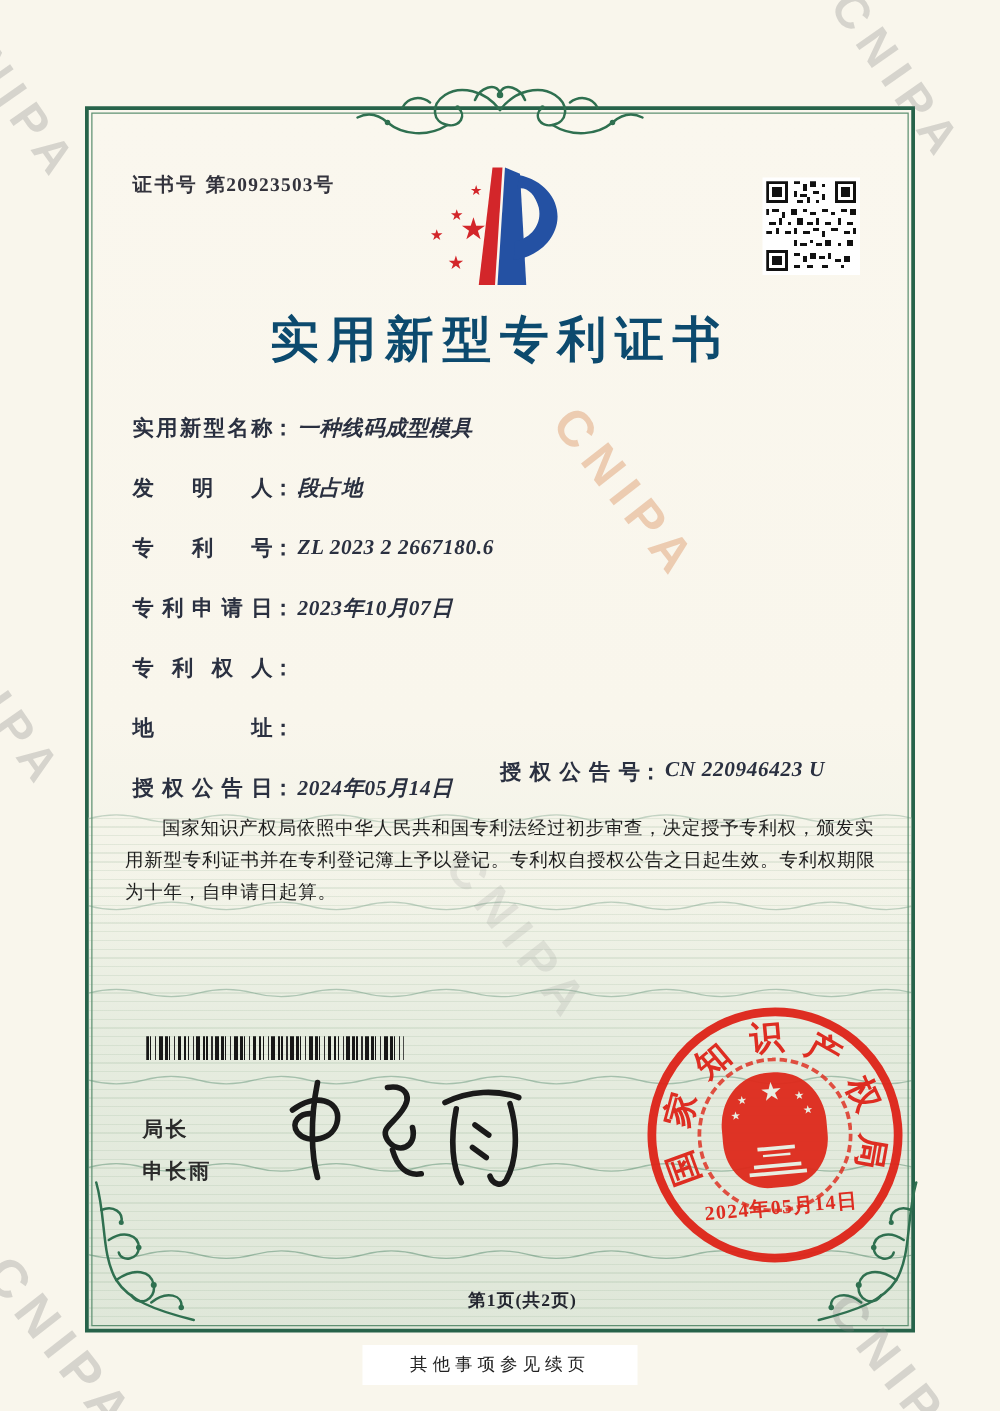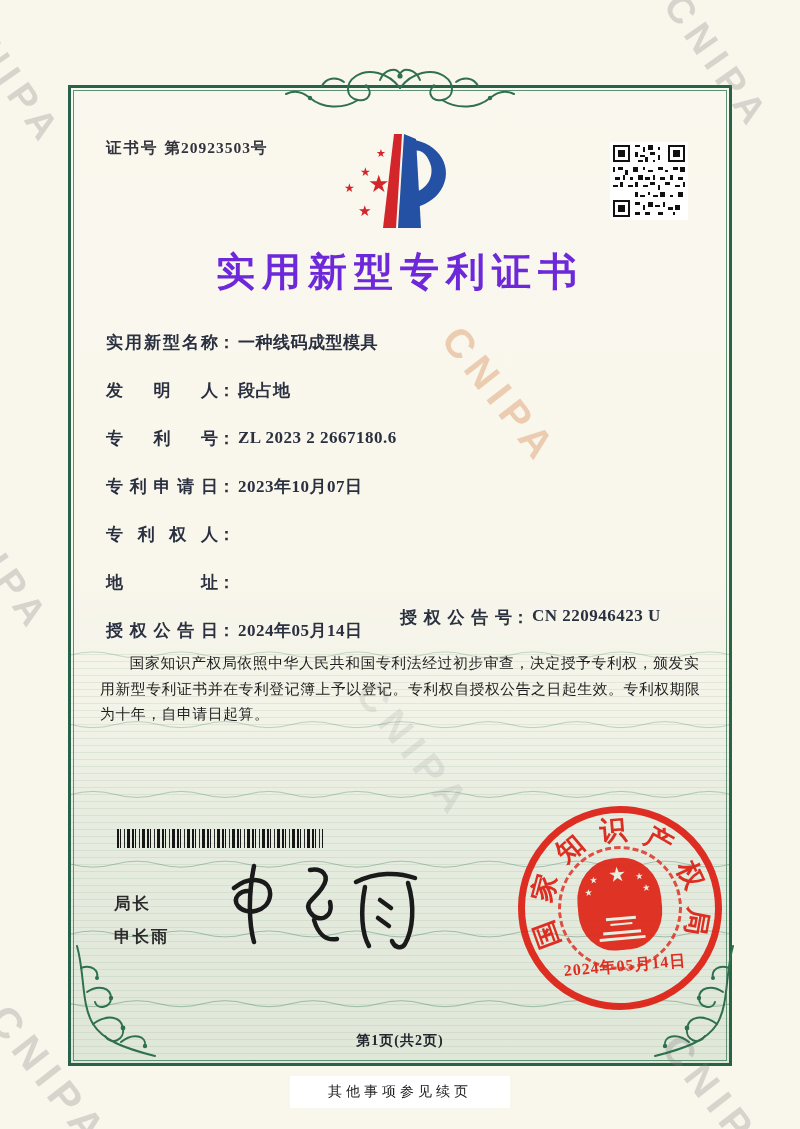--- a/index.html
+++ b/index.html
@@ -51,29 +51,29 @@
     font-size:15.5px; font-weight:bold; color:#33333c; letter-spacing:2px;
   }
   .cert-no .num{margin-left:6px; letter-spacing:1px;}
   .logo{position:absolute; left:336px; top:126px; width:124px; height:108px; z-index:5;}
   .logo svg{position:absolute; left:0; top:0;}
   .logo .star{position:absolute; color:#d3262a; line-height:1; z-index:2;}
   .qr{position:absolute; left:610px; top:142px; width:72px; height:72px; z-index:5; background:#fff; padding:3px;}
   .qr svg{display:block; width:100%; height:100%;}
   .title{
     position:absolute; left:68px; width:664px; top:245px; z-index:5;
-    text-align:center; font-size:39px; font-weight:bold; color:#6d28d9; letter-spacing:7px;
+    text-align:center; font-size:39px; font-weight:bold; color:#0c4a6e; letter-spacing:7px;
   }
   
   .rows{position:absolute; left:106px; top:318px; width:580px; z-index:5;
         color:#2a3040; font-size:17px; font-weight:bold;}
   .frow{height:48px; display:flex; align-items:center;}
   .flabel{display:inline-block; width:112px; text-align:justify; text-align-last:justify;}
   .fcolon{display:inline-block; width:20px; text-align:left;}
-  .fvalue{letter-spacing:.5px;}
+  .fvalue{letter-spacing:.5px;font-style:italic;}
   .grant-row{position:relative;}
   .grant-right{position:absolute; left:294px; top:0; height:48px; display:flex; align-items:flex-start;}
   
   .paras{position:absolute; left:100px; top:651px; width:604px; z-index:5;
          color:#1d1d1d; font-size:14.8px; line-height:25.5px; letter-spacing:.6px;}
   .paras p{margin:0 0 13px 0; text-indent:2em;}
   
   .barcode{
     position:absolute; left:117px; top:829px; width:206px; height:19px; z-index:5;
     background:repeating-linear-gradient(90deg,
@@ -99,21 +99,21 @@
   .g1{bottom:30px; width:30px; height:3px;}
   .g2{bottom:25px; width:22px; height:2px;}
   .g3{bottom:16px; width:38px; height:3px;}
   .g4{bottom:10px; width:46px; height:3px;}
   .seal .arc-char{position:absolute; left:50%; top:50%; font-size:27px; font-weight:bold; color:#de2318;
                   font-family:"Liberation Serif", serif;}
   .seal .seal-date{position:absolute; left:0; width:100%; top:150px; text-align:center;
                    font-size:16px; font-weight:bold; color:#de2318; letter-spacing:1px;}
   
   .page-info{position:absolute; left:68px; width:664px; top:1032px; z-index:5; text-align:center;
-             font-size:14px; font-weight:bold; color:#23262f; letter-spacing:1px;}
+             font-size:14px; font-weight:bold; color:#23262f; letter-spacing:1px;padding-left:18px;}
   .cont-note{position:absolute; left:0; width:800px; top:1076px; z-index:5; text-align:center;}
   .cont-note span{display:inline-block; background:#ffffff; padding:7px 38px;
                   font-size:14px; color:#222; letter-spacing:4px;}
   .green{stroke:#2f7050; fill:none; stroke-linecap:round;}
 </style>
 </head>
 <body>
 
 <div class="page">
 

